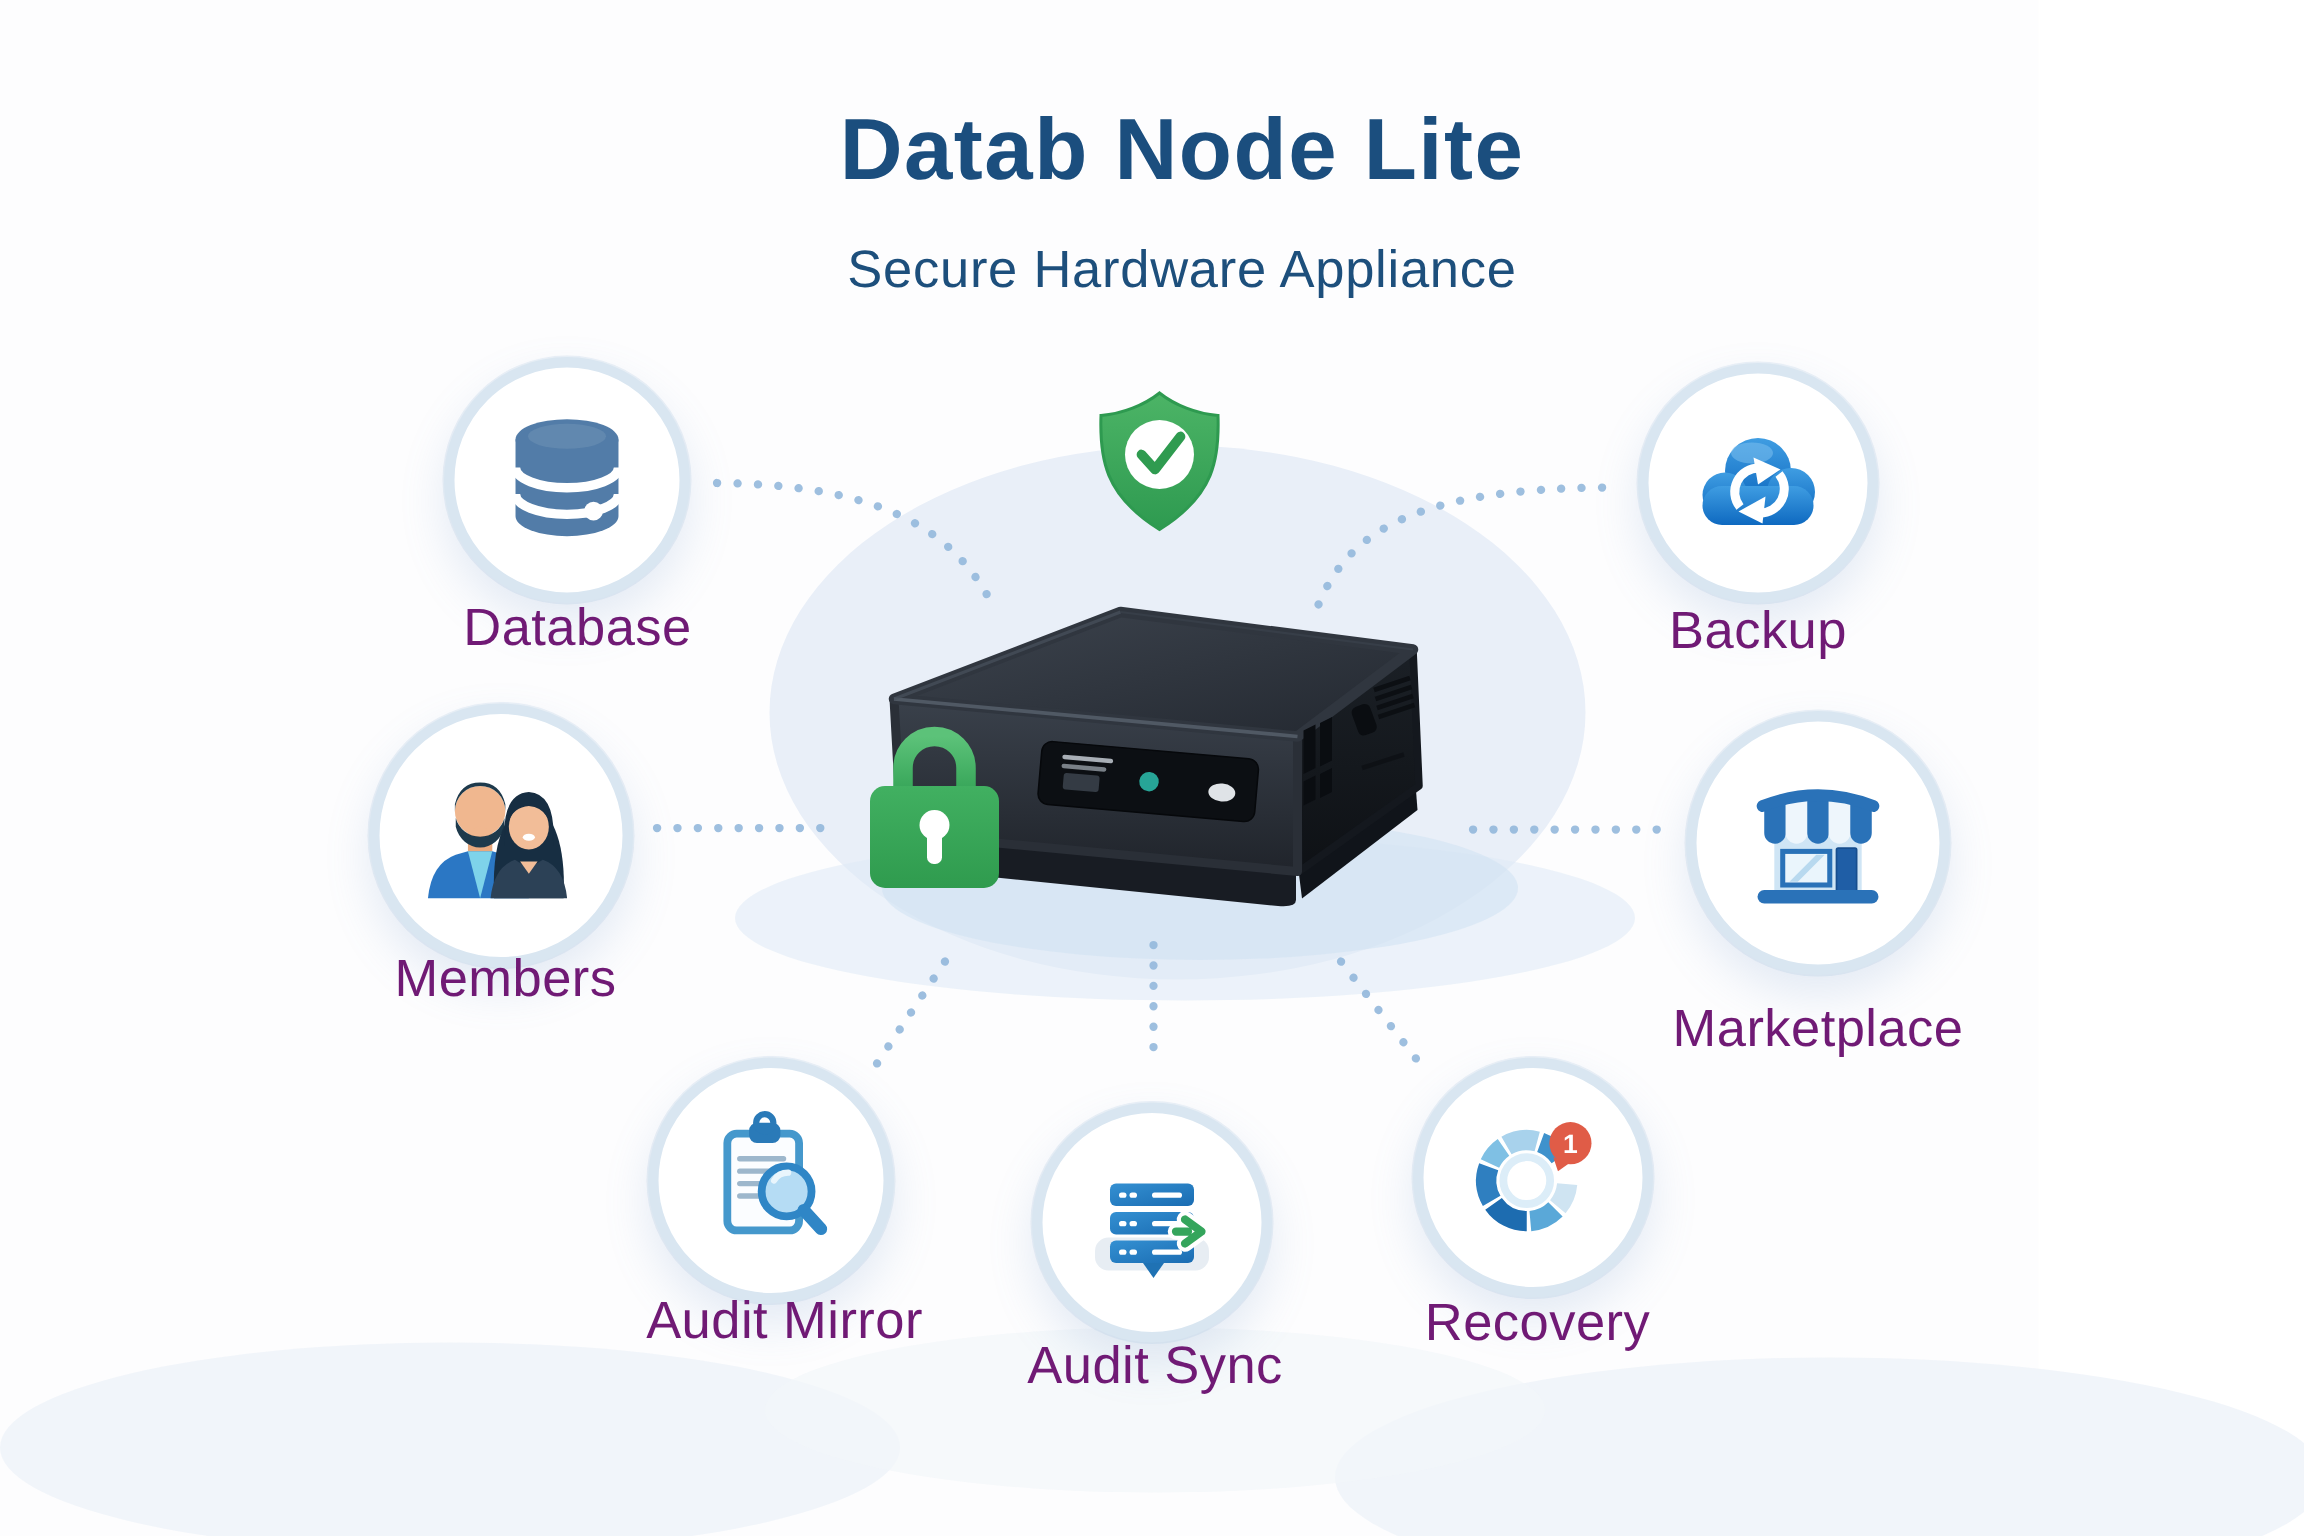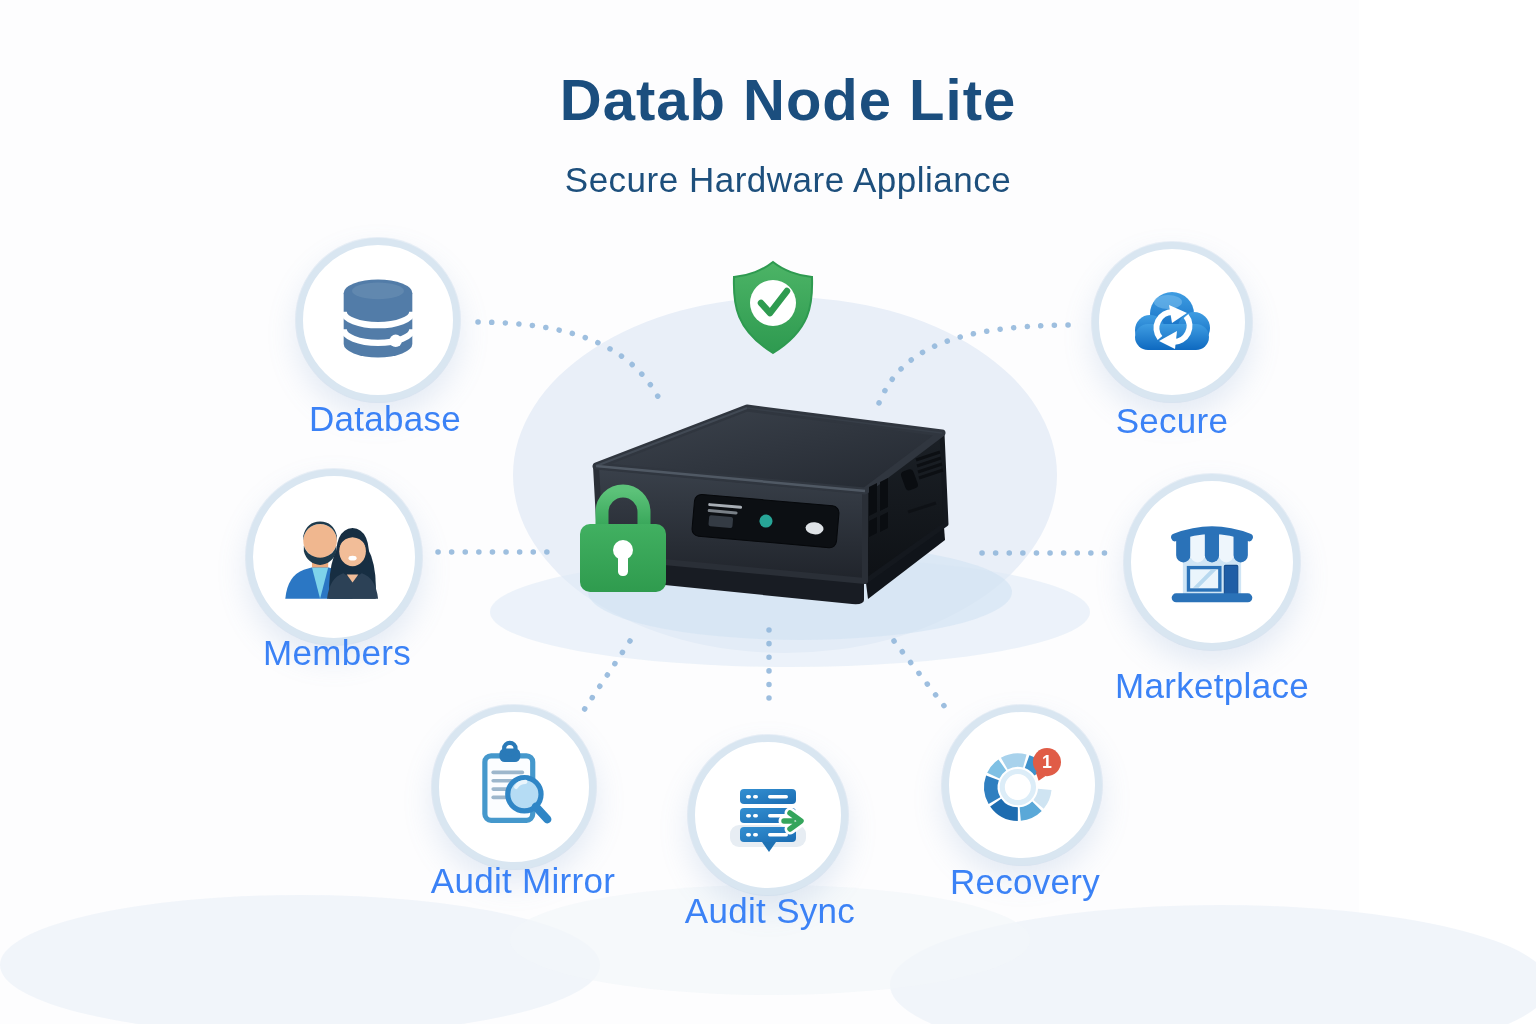--- a/index.html
+++ b/index.html
@@ -5,21 +5,21 @@
   html,body{margin:0;padding:0;width:1536px;height:1024px;overflow:hidden;
     background:#ffffff;font-family:"Liberation Sans",sans-serif;}
   #stage{position:relative;width:1359px;height:1024px;background:#fdfdfe;}
   #scene{position:absolute;left:0;top:0;z-index:1;}
   .hdr{position:absolute;left:0;width:1576px;text-align:center;z-index:2;}
   #title{top:66px;font-size:58px;font-weight:bold;color:#1b4e7e;letter-spacing:1px;}
   #subtitle{top:160px;font-size:35px;font-weight:normal;color:#1d4f7c;letter-spacing:.5px;}
   .circle{position:absolute;border-radius:50%;background:#fff;border:7px solid #d9e6f1;
     box-shadow:0 14px 30px rgba(110,150,200,.18), 0 0 0 1px rgba(200,218,235,.35);
     display:flex;align-items:center;justify-content:center;z-index:2;}
-  .flabel{position:absolute;transform:translateX(-50%);color:#3b82f6;font-size:35px;
+  .flabel{position:absolute;transform:translateX(-50%);color:#701a75;font-size:35px;
     white-space:nowrap;z-index:2;letter-spacing:.3px;}
   svg text{font-family:"Liberation Sans",sans-serif;}
   
   #c-database{left:296px;top:238px;width:150px;height:150px;}
   #c-backup{left:1092px;top:242px;width:146px;height:146px;}
   #c-members{left:246px;top:469px;width:162px;height:162px;}
   #c-marketplace{left:1124px;top:474px;width:162px;height:162px;}
   #c-audit{left:432px;top:705px;width:150px;height:150px;}
   #c-datasync{left:688px;top:735px;width:146px;height:146px;}
   #c-recovery{left:942px;top:705px;width:146px;height:146px;}
@@ -164,21 +164,21 @@
         <circle cx="72" cy="56" r="16"></circle>
         <rect x="13" y="52" width="74" height="26" rx="13"></rect>
       </g>
       <ellipse cx="46" cy="30" rx="14" ry="7" fill="#7cc0ee" opacity=".55"></ellipse>
       <path d="M38 66 A16 16 0 0 1 51 40" stroke="#fff" stroke-width="6" fill="none"></path>
       <polygon points="47,33 65,41 50,51" fill="#fff"></polygon>
       <path d="M64 44 A16 16 0 0 1 51 70" stroke="#fff" stroke-width="6" fill="none"></path>
       <polygon points="55,59 37,69 53,77" fill="#fff"></polygon>
     </svg>
   </div>
-  <div class="flabel" id="l-backup">Secure</div>
+  <div class="flabel" id="l-backup">Backup</div>
 
   <div class="circle" id="c-members">
     <svg viewBox="0 0 100 100" width="116" height="116">
       <g>
         <path d="M8 86 Q10 66 24 61 L38 57 L52 61 Q64 65 66 86 Z" fill="#2b77c4"></path>
         <polygon points="31,59 45,59 38,86" fill="#7ed3ea"></polygon>
         <rect x="31" y="47" width="14" height="12" fill="#e9a97d"></rect>
         <circle cx="38" cy="36" r="14.5" fill="#f0b78f"></circle>
         <path d="M23.5 36 a14.5 14.5 0 0 1 29 0 l0 -4 q-3 -12.5 -14.5 -12.5 q-11.5 0 -14.5 12.5 Z" fill="#1e3a4c"></path>
         <path d="M24 40 A14.5 14.5 0 0 0 52 40 L52 45 A14.5 16 0 0 1 24 45 Z" fill="#1e3a4c"></path>

